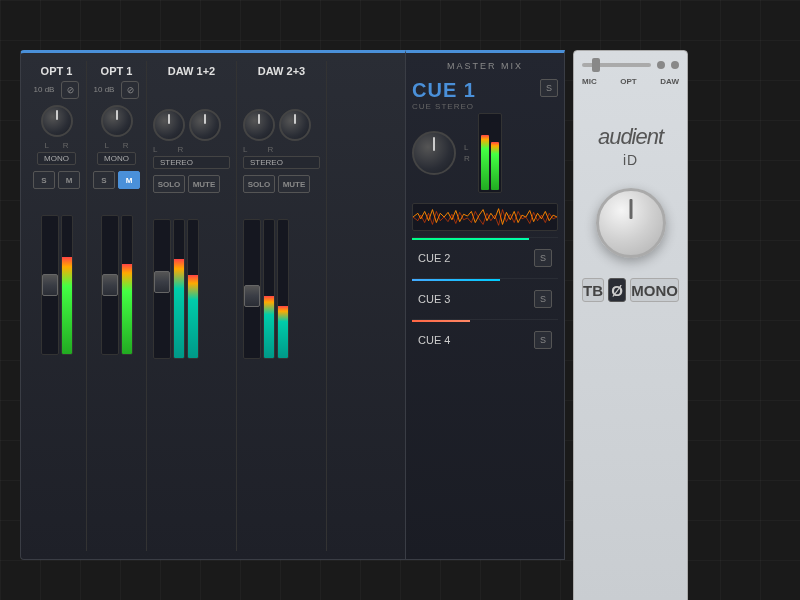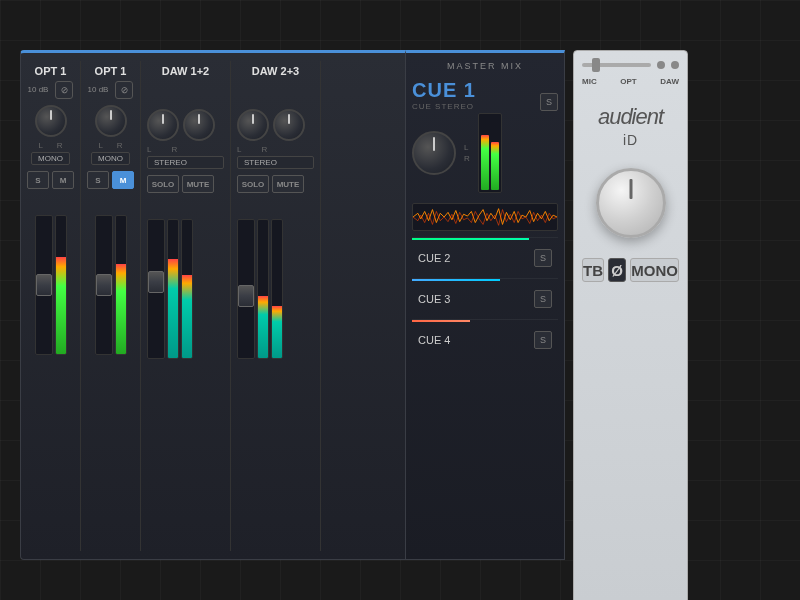--- a/index.html
+++ b/index.html
@@ -37,21 +37,21 @@
       width: 385px;
       height: 510px;
       display: flex;
       flex-direction: column;
       padding: 0;
     }
 
     .mixer-channels {
       display: flex;
       flex: 1;
-      padding: 8px 0;
+      padding: 8px 6px;
     }
 
     .channel {
       display: flex;
       flex-direction: column;
       align-items: center;
       padding: 4px 6px;
       border-right: 1px solid #333;
       min-width: 60px;
     }
@@ -263,21 +263,21 @@
     }
 
     .cue-master {
       display: flex;
       flex-direction: column;
       margin-bottom: 4px;
     }
 
     .cue-master-header {
       display: flex;
-      align-items: flex-end;
+      align-items: flex-start;
       justify-content: space-between;
       margin-bottom: 2px;
     }
 
     .cue-name-large {
       color: #4a90d9;
       font-size: 20px;
       font-weight: bold;
       letter-spacing: 1px;
     }
@@ -459,21 +459,21 @@
       font-weight: bold;
     }
 
     .hw-brand {
       color: #555;
       font-size: 22px;
       font-style: italic;
       font-weight: 300;
       letter-spacing: -1px;
       margin-bottom: 2px;
-      margin-top: 8px;
+      margin-top: 28px;
     }
 
     .hw-model {
       color: #555;
       font-size: 14px;
       font-weight: 300;
       letter-spacing: 1px;
       margin-bottom: 20px;
     }
 

